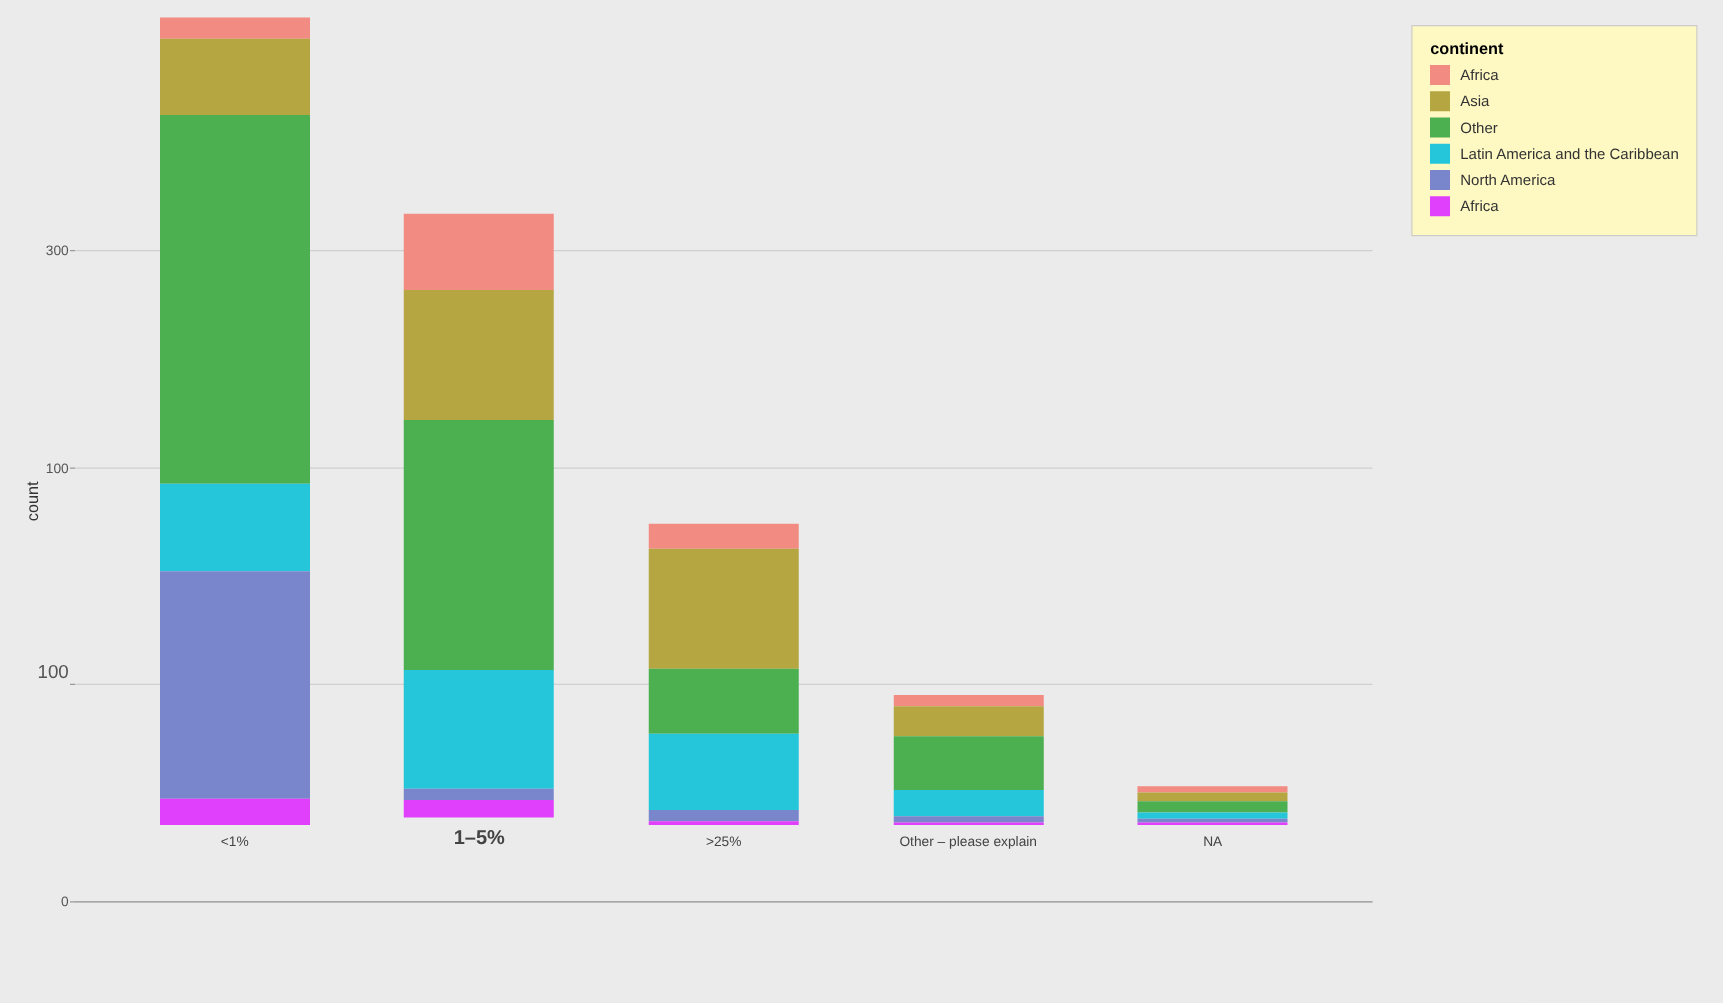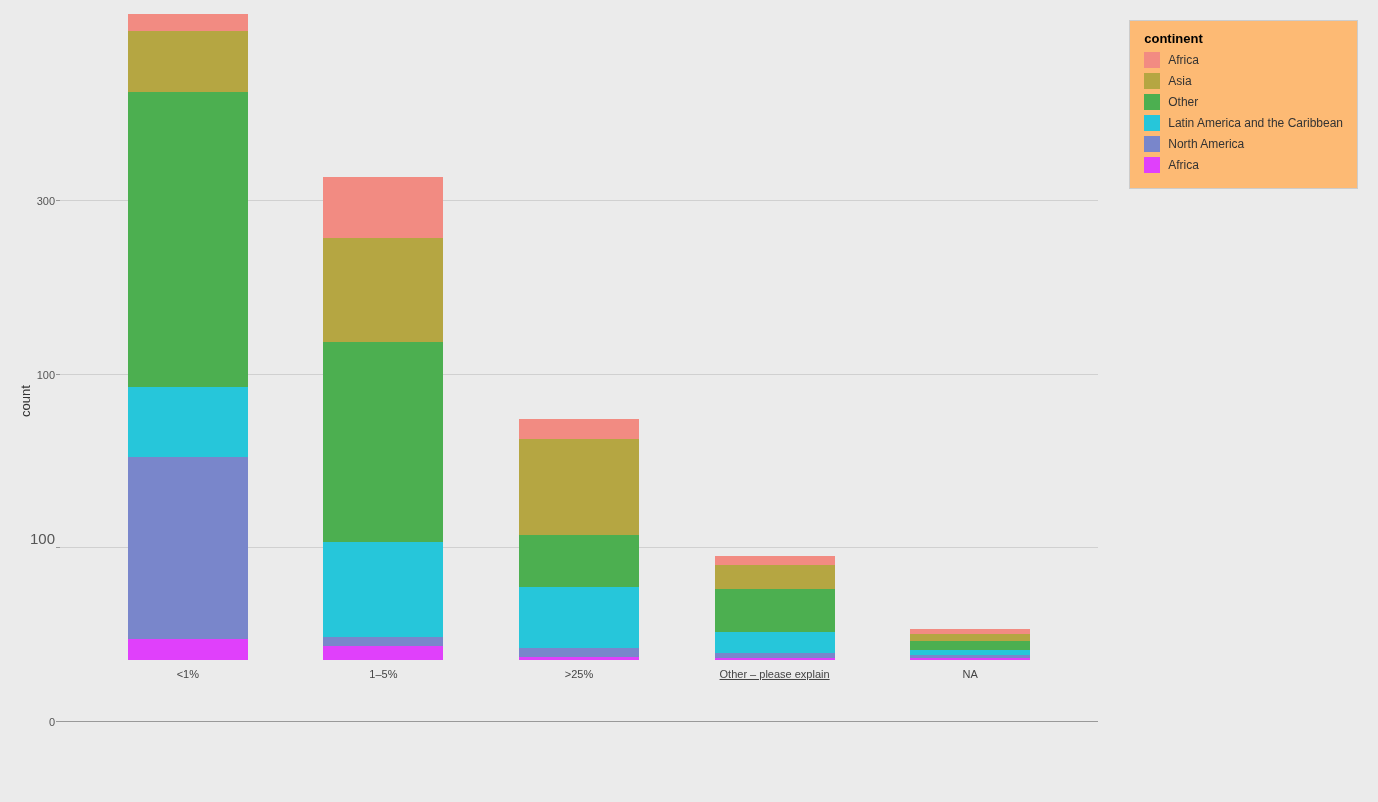--- a/index.html
+++ b/index.html
@@ -83,21 +83,21 @@
       position: absolute;
       left: 0; right: 0;
       bottom: 0;
       border-top: 1px solid #999;
     }
     
     .legend {
       position: absolute;
       right: 20px;
       top: 20px;
-      background: #fdba74;
+      background: #fef9c3;
       border: 1px solid #ccc;
       padding: 10px 14px;
       font-size: 12px;
     }
     .legend-title {
       font-weight: bold;
       margin-bottom: 6px;
       font-size: 13px;
     }
     .legend-item {
@@ -154,21 +154,21 @@
         </div>
         <div class="bar-group" style="display: flex; flex-direction: column; align-items: center; justify-content: flex-end; height: 100%;">
           <div class="bar" style="width: 120px; display: flex; flex-direction: column-reverse; flex-shrink: 0;">
             <div class="bar-segment" style="width: 100%; height: 13.8947px; background-color: rgb(224, 64, 251);"></div>
             <div class="bar-segment" style="width: 100%; height: 8.68421px; background-color: rgb(121, 134, 203);"></div>
             <div class="bar-segment" style="width: 100%; height: 95.5263px; background-color: rgb(38, 198, 218);"></div>
             <div class="bar-segment" style="width: 100%; height: 199.737px; background-color: rgb(76, 175, 80);"></div>
             <div class="bar-segment" style="width: 100%; height: 104.211px; background-color: rgb(181, 166, 66);"></div>
             <div class="bar-segment" style="width: 100%; height: 60.7895px; background-color: rgb(242, 139, 130);"></div>
           </div>
-          <div class="bar-label" style="margin-top: 8px; font-size: 11px; color: rgb(68, 68, 68); text-align: center; white-space: nowrap;">1–5%</div>
+          <div class="bar-label" style="margin-top: 8px; font-size: 16px; color: rgb(68, 68, 68); text-align: center; white-space: nowrap; font-weight: bold;">1–5%</div>
         </div>
         <div class="bar-group" style="display: flex; flex-direction: column; align-items: center; justify-content: flex-end; height: 100%;">
           <div class="bar" style="width: 120px; display: flex; flex-direction: column-reverse; flex-shrink: 0;">
             <div class="bar-segment" style="width: 100%; height: 3.47368px; background-color: rgb(224, 64, 251);"></div>
             <div class="bar-segment" style="width: 100%; height: 8.68421px; background-color: rgb(121, 134, 203);"></div>
             <div class="bar-segment" style="width: 100%; height: 60.7895px; background-color: rgb(38, 198, 218);"></div>
             <div class="bar-segment" style="width: 100%; height: 52.1053px; background-color: rgb(76, 175, 80);"></div>
             <div class="bar-segment" style="width: 100%; height: 95.5263px; background-color: rgb(181, 166, 66);"></div>
             <div class="bar-segment" style="width: 100%; height: 20.8421px; background-color: rgb(242, 139, 130);"></div>
           </div>
@@ -176,21 +176,21 @@
         </div>
         <div class="bar-group" style="display: flex; flex-direction: column; align-items: center; justify-content: flex-end; height: 100%;">
           <div class="bar" style="width: 120px; display: flex; flex-direction: column-reverse; flex-shrink: 0;">
             <div class="bar-segment" style="width: 100%; height: 1.73684px; background-color: rgb(224, 64, 251);"></div>
             <div class="bar-segment" style="width: 100%; height: 5.21053px; background-color: rgb(121, 134, 203);"></div>
             <div class="bar-segment" style="width: 100%; height: 20.8421px; background-color: rgb(38, 198, 218);"></div>
             <div class="bar-segment" style="width: 100%; height: 43.4211px; background-color: rgb(76, 175, 80);"></div>
             <div class="bar-segment" style="width: 100%; height: 24.3158px; background-color: rgb(181, 166, 66);"></div>
             <div class="bar-segment" style="width: 100%; height: 8.68421px; background-color: rgb(242, 139, 130);"></div>
           </div>
-          <div class="bar-label" style="margin-top: 8px; font-size: 11px; color: rgb(68, 68, 68); text-align: left; white-space: nowrap; text-decoration: underline;">Other – please explain</div>
+          <div class="bar-label" style="margin-top: 8px; font-size: 11px; color: rgb(68, 68, 68); text-align: left; white-space: nowrap;">Other – please explain</div>
         </div>
         <div class="bar-group" style="display: flex; flex-direction: column; align-items: center; justify-content: flex-end; height: 100%;">
           <div class="bar" style="width: 120px; display: flex; flex-direction: column-reverse; flex-shrink: 0;">
             <div class="bar-segment" style="width: 100%; height: 1.73684px; background-color: rgb(224, 64, 251);"></div>
             <div class="bar-segment" style="width: 100%; height: 3.47368px; background-color: rgb(121, 134, 203);"></div>
             <div class="bar-segment" style="width: 100%; height: 5.21053px; background-color: rgb(38, 198, 218);"></div>
             <div class="bar-segment" style="width: 100%; height: 8.68421px; background-color: rgb(76, 175, 80);"></div>
             <div class="bar-segment" style="width: 100%; height: 6.94737px; background-color: rgb(181, 166, 66);"></div>
             <div class="bar-segment" style="width: 100%; height: 5.21053px; background-color: rgb(242, 139, 130);"></div>
           </div>

